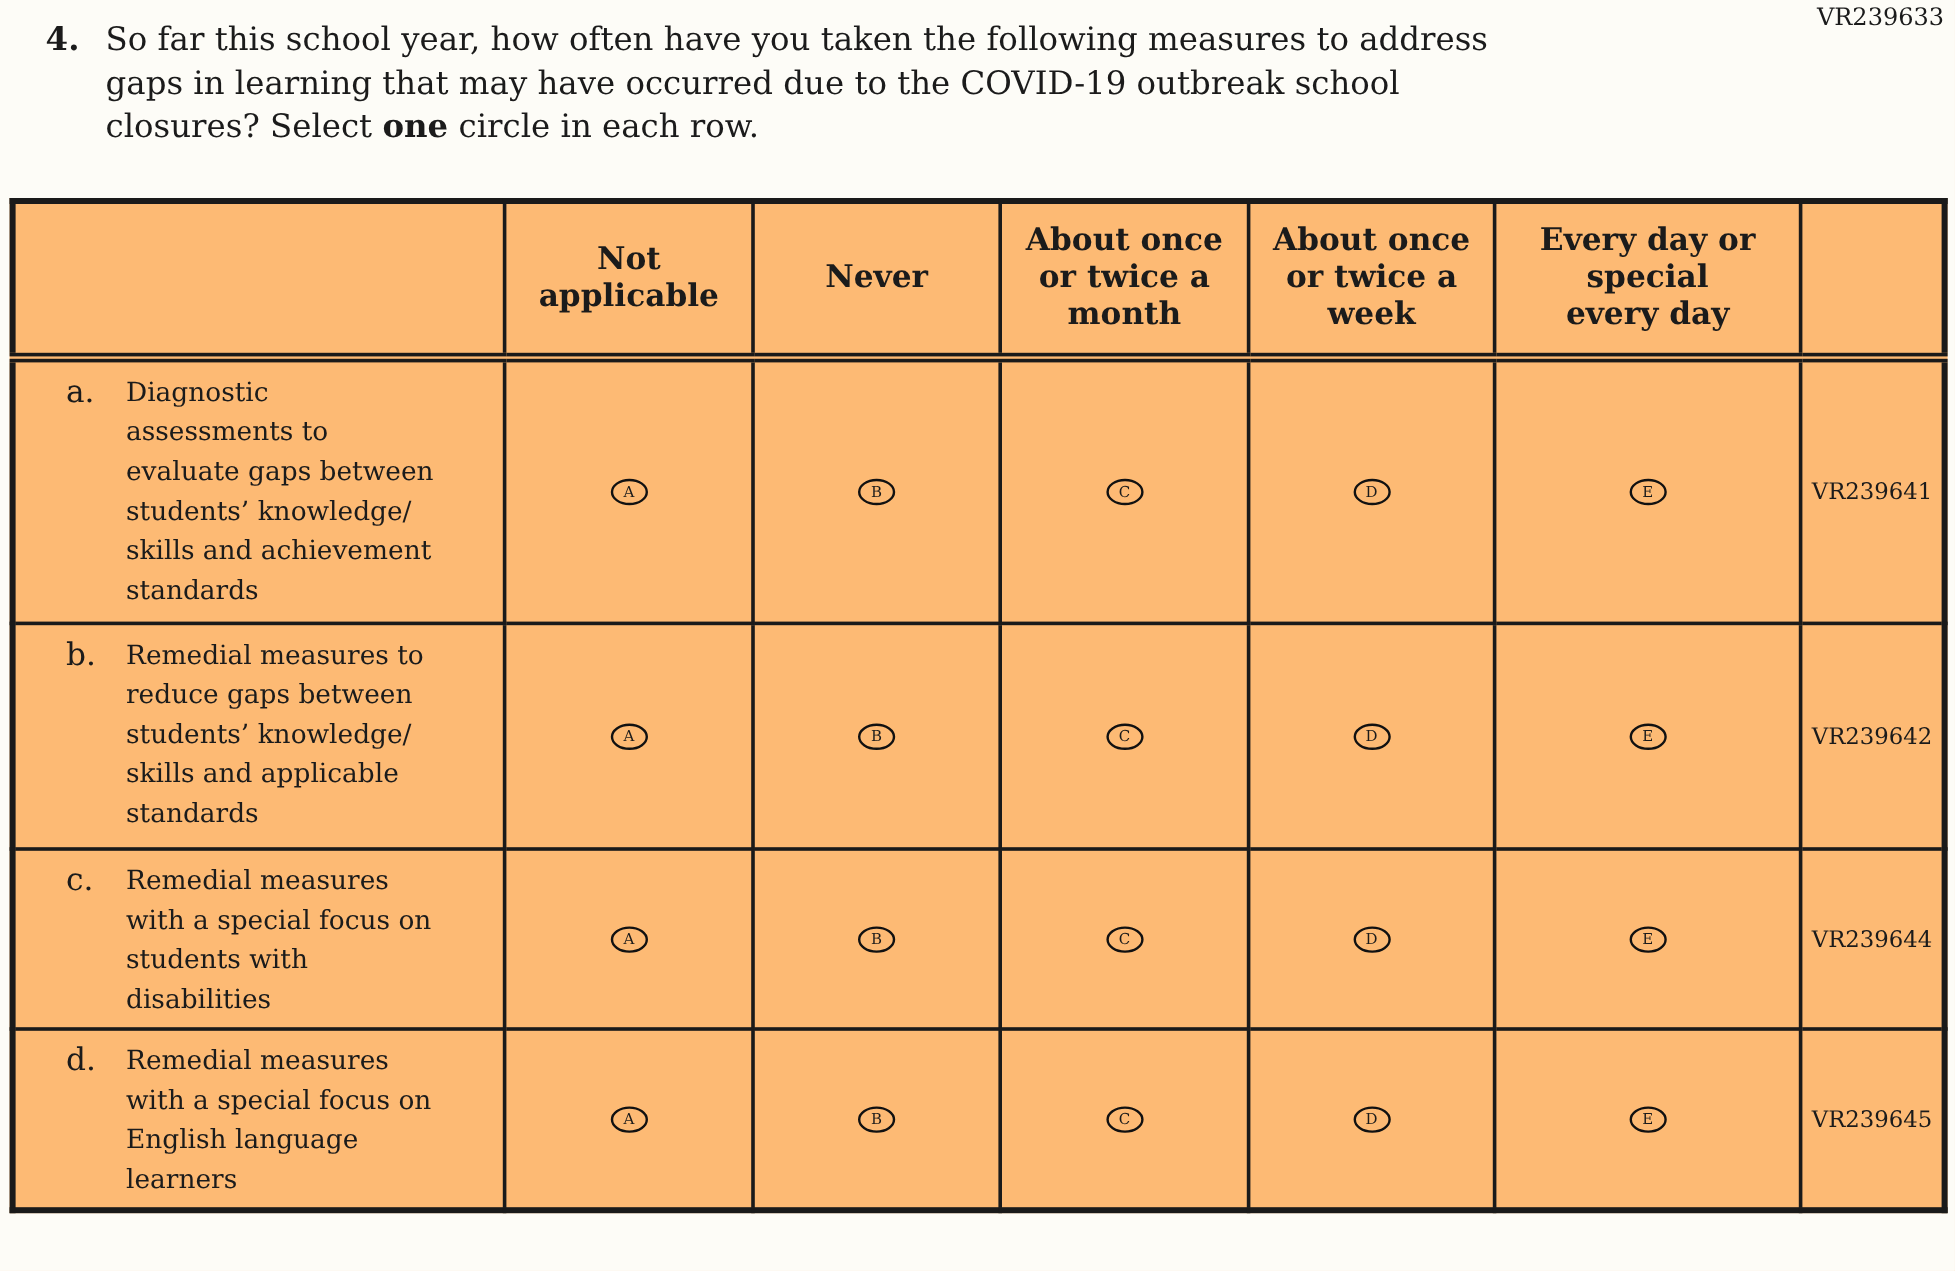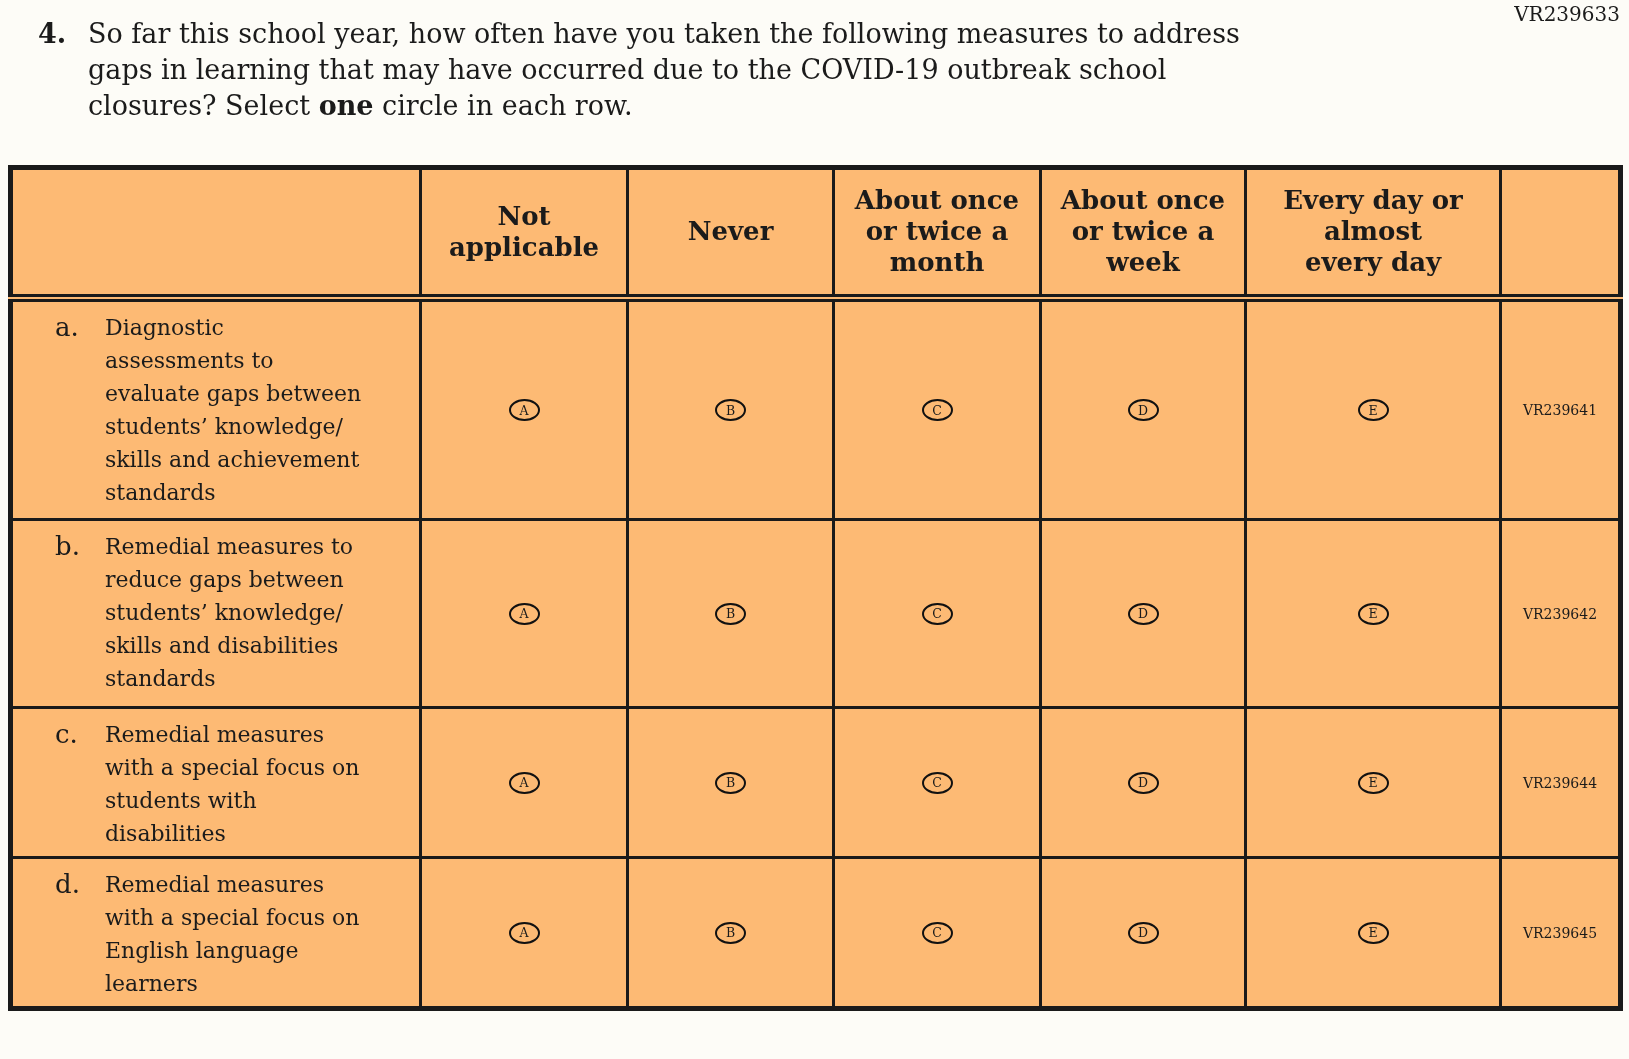--- a/index.html
+++ b/index.html
@@ -85,21 +85,21 @@
   }
   .bubble i {
     font-style: normal;
     font-size: 12.5px; line-height: 1;
     font-family: "DejaVu Serif", serif;
     transform: translateY(0.5px);
   }
 
   td.code {
     text-align: center; vertical-align: middle;
-    font-size: 14px;
+    font-size: 19px;
     padding: 0 2px;
   }
 
   tr.row-a td { height: 222px; }
   tr.row-b td { height: 188px; }
   tr.row-c td { height: 150px; }
   tr.row-d td { height: 150px; }
 </style>
 </head>
 <body>
@@ -131,21 +131,21 @@
         <th>Not
 applicable</th>
         <th>Never</th>
         <th>About once
 or twice a
 month</th>
         <th>About once
 or twice a
 week</th>
         <th>Every day or
-almost
+special
 every day</th>
         <th></th>
       </tr>
     </thead>
     <tbody>
       <tr class="row-a">
         <td class="label">
           <div class="label-inner">
             <span class="prefix">a.</span>
             <span class="ltext">Diagnostic
@@ -173,21 +173,21 @@
             </span></td>
         <td class="code">VR239641</td>
       </tr>
       <tr class="row-b">
         <td class="label">
           <div class="label-inner">
             <span class="prefix">b.</span>
             <span class="ltext">Remedial measures to
 reduce gaps between
 students’ knowledge/
-skills and disabilities
+skills and applicable
 standards</span>
           </div>
         </td>
         <td class="opt"><span class="bubble">
               <i>A</i>
             </span></td>
         <td class="opt"><span class="bubble">
               <i>B</i>
             </span></td>
         <td class="opt"><span class="bubble">

